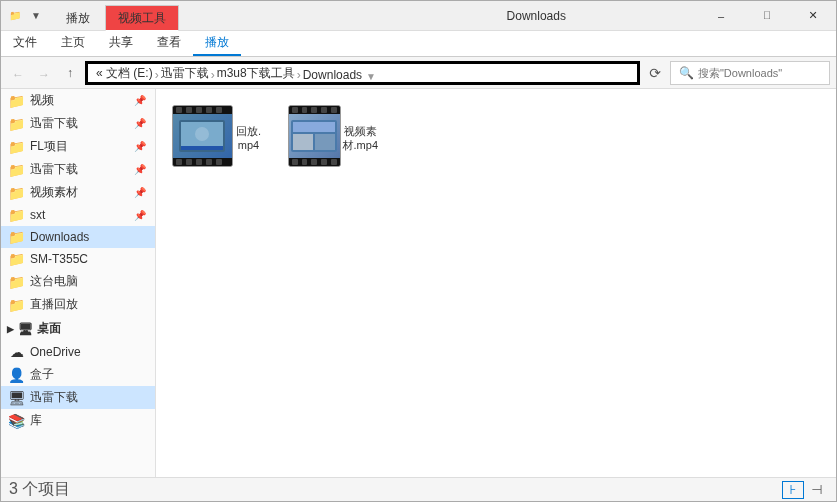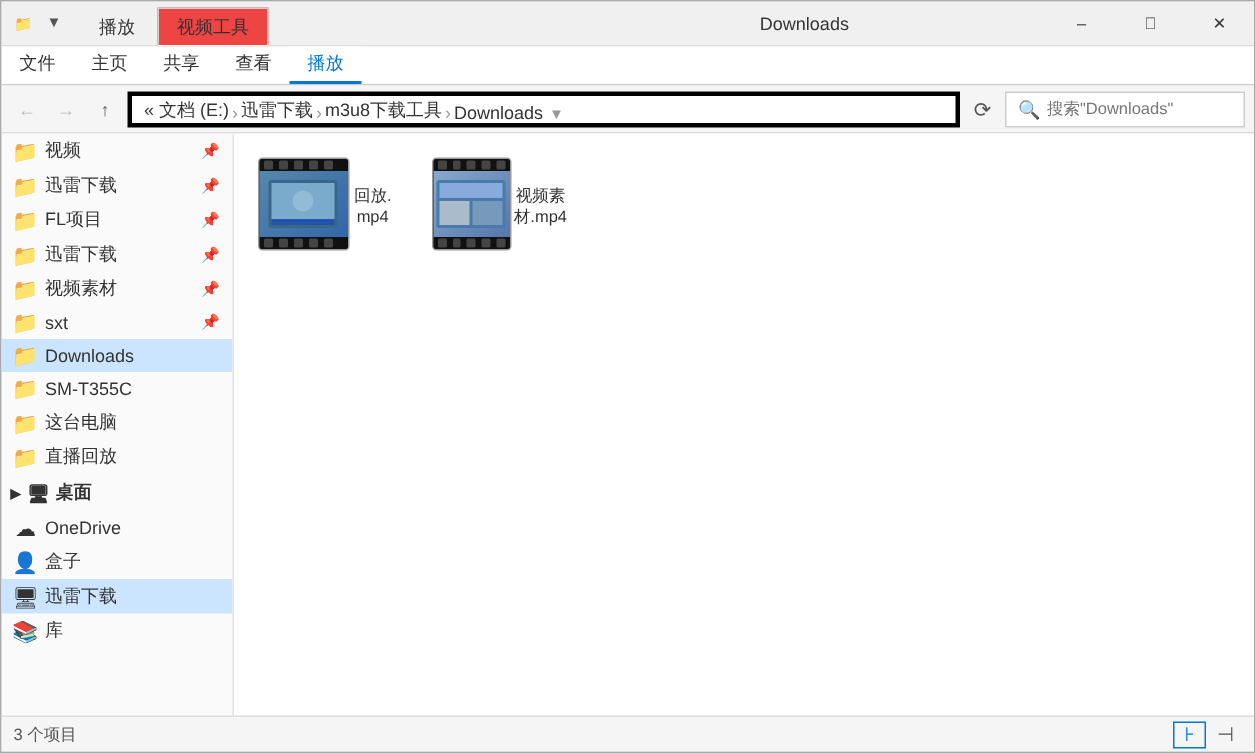--- a/index.html
+++ b/index.html
@@ -352,21 +352,21 @@
     
     .status-bar {
       height: 24px;
       background: #f5f5f5;
       border-top: 1px solid #ddd;
       display: flex;
       align-items: center;
       padding: 0 8px;
       justify-content: space-between;
     }
-    .status-text { font-size: 11px; color: #555; }
+    .status-text { font-size: 16px; color: #555; }
     .view-btns { display: flex; gap: 2px; }
     .view-btn {
       width: 22px;
       height: 18px;
       display: flex;
       align-items: center;
       justify-content: center;
       cursor: pointer;
       font-size: 13px;
       color: #555;

